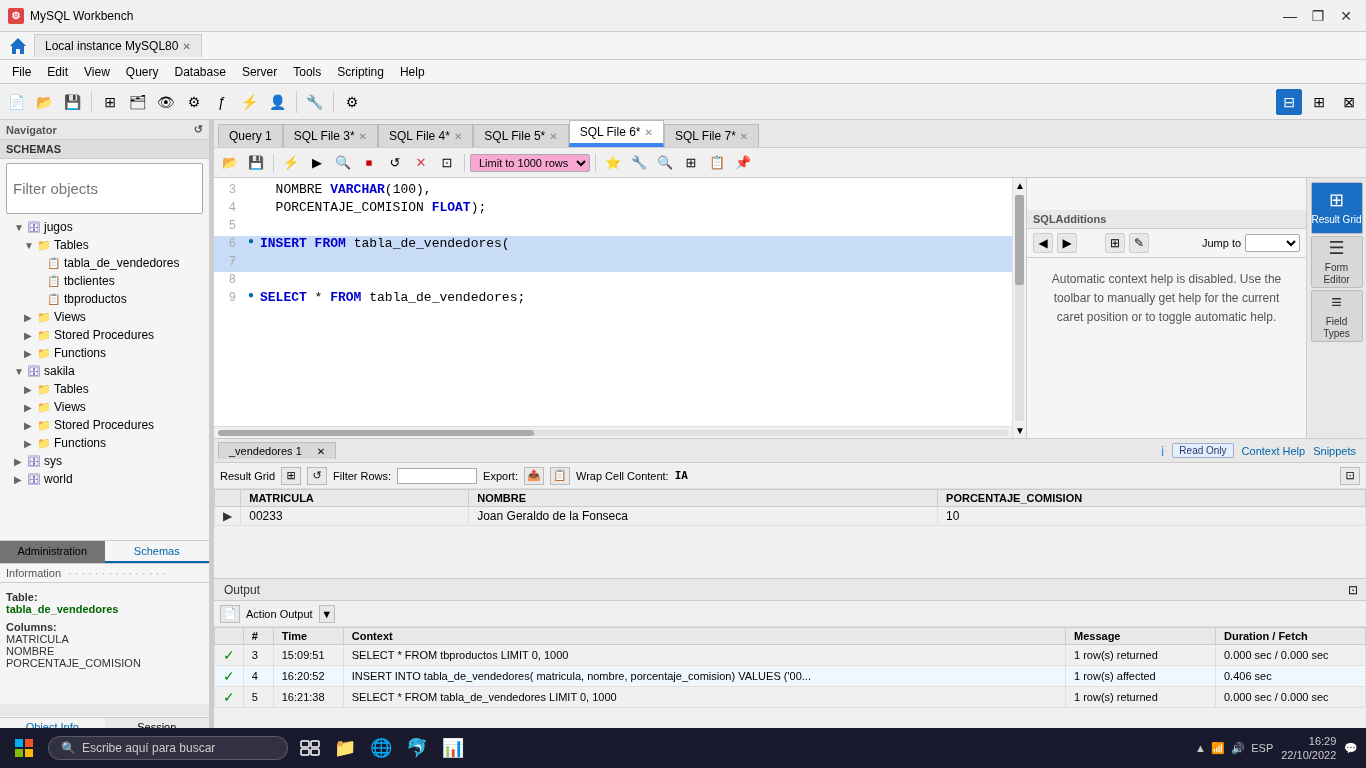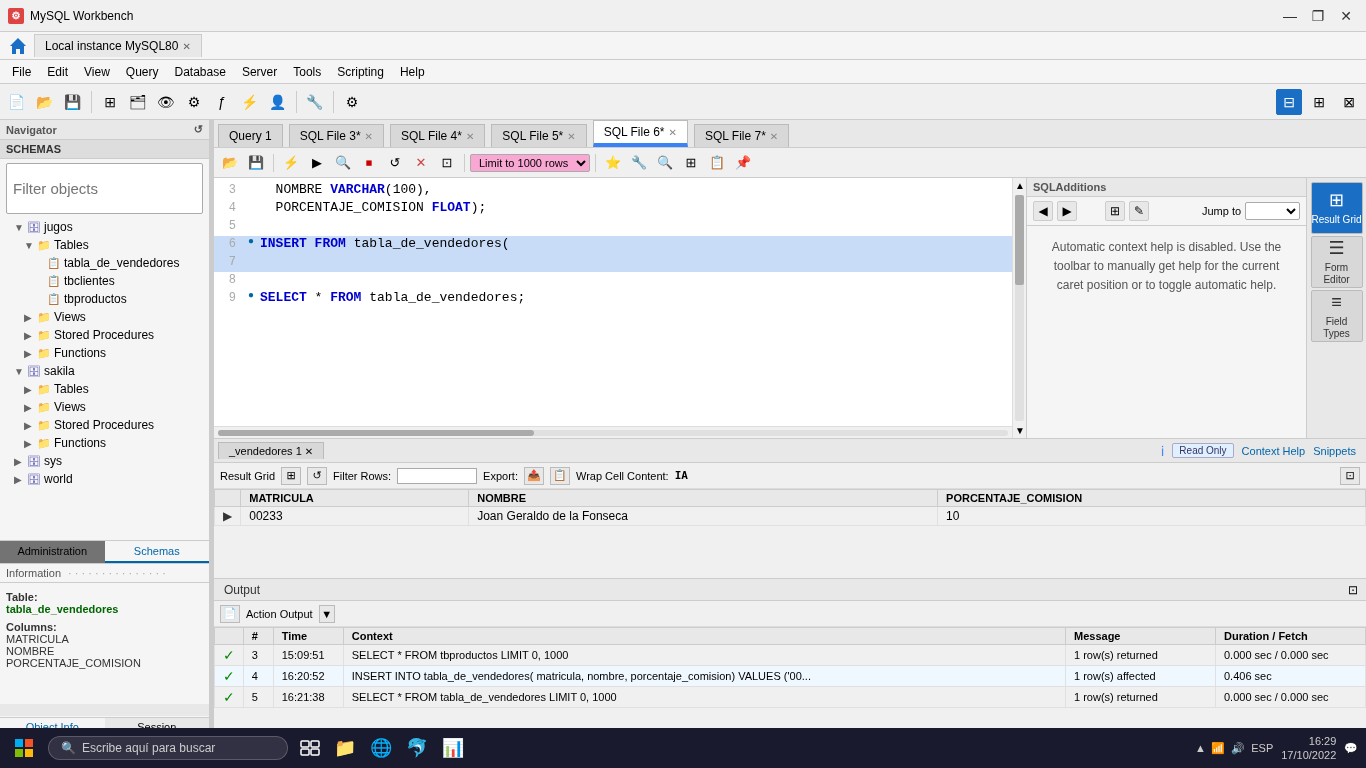--- a/index.html
+++ b/index.html
@@ -60,21 +60,21 @@
     .nav-bottom-tabs { display: flex; border-top: 1px solid #ccc; }
     .nav-bottom-tab { flex: 1; padding: 3px; text-align: center; font-size: 11px; cursor: pointer; background: #e8e8e8; }
     .nav-bottom-tab.active { color: #06a; border-bottom: 2px solid #06a; background: #f5f5f5; }
     .scrollbar-h { height: 12px; background: #e8e8e8; margin: 1px 0; }
 
     
     .content-area { flex: 1; display: flex; flex-direction: column; overflow: hidden; }
 
     
     .sql-tabs { background: #e8e8e8; display: flex; align-items: flex-end; padding: 0 4px; border-bottom: 1px solid #ccc; height: 28px; }
-    .sql-tab { background: #d8d8d8; border: 1px solid #bbb; border-bottom: none; padding: 4px 10px; font-size: 12px; cursor: pointer; display: flex; align-items: center; gap: 4px; margin-right: 6px; }
+    .sql-tab { background: #d8d8d8; border: 1px solid #bbb; border-bottom: none; padding: 4px 10px; font-size: 12px; cursor: pointer; display: flex; align-items: center; gap: 4px; margin-right: 0; }
     .sql-tab.active { background: #fff; border-bottom: 4px solid #3b82f6; }
     .sql-tab .close-x { font-size: 10px; color: #888; }
 
     
     .sql-toolbar { background: #f0f0f0; height: 30px; display: flex; align-items: center; padding: 0 4px; border-bottom: 1px solid #ccc; gap: 2px; }
     .sql-tb-btn { width: 24px; height: 24px; background: transparent; border: 1px solid transparent; cursor: pointer; display: flex; align-items: center; justify-content: center; font-size: 13px; border-radius: 2px; }
     .limit-select { font-size: 11px; padding: 1px 4px; border: 1px solid #aaa; border-radius: 2px; background: #f9a8d4; }
     .sql-tb-sep { width: 1px; height: 18px; background: #ccc; margin: 0 3px; }
 
     
@@ -91,21 +91,21 @@
     .line-code.highlighted { background: #c8dcf8; }
     .kw { color: #0000cc; font-weight: bold; margin-top: 28px; }
     .str { color: #cc0000; }
     .num { color: #006600; }
     .editor-scrollbar { height: 12px; background: #f0f0f0; border-top: 1px solid #ddd; display: flex; align-items: center; padding: 0 4px; }
     .scroll-track { flex: 1; height: 6px; background: #e0e0e0; border-radius: 3px; position: relative; }
     .scroll-thumb { position: absolute; left: 0; width: 40%; height: 100%; background: #aaa; border-radius: 3px; }
 
     
     .sql-additions { width: 280px; min-width: 280px; background: #f5f5f5; border-left: 1px solid #ccc; display: flex; flex-direction: column; }
-    .sa-header { background: #e8e8e8; padding: 3px 6px; font-size: 11px; font-weight: bold; color: #555; border-bottom: 1px solid #ccc; display: flex; justify-content: space-between; align-items: flex-end; }
+    .sa-header { background: #e8e8e8; padding: 3px 6px; font-size: 11px; font-weight: bold; color: #555; border-bottom: 1px solid #ccc; display: flex; justify-content: space-between; align-items: flex-end; margin-top: 32px; }
     .sa-nav { display: flex; align-items: center; padding: 4px 6px; gap: 4px; border-bottom: 1px solid #ccc; }
     .sa-nav-btn { width: 20px; height: 20px; cursor: pointer; display: flex; align-items: center; justify-content: center; font-size: 12px; border: 1px solid #ccc; background: #e8e8e8; border-radius: 2px; }
     .sa-jump { font-size: 11px; padding: 1px 4px; border: 1px solid #aaa; border-radius: 2px; background: white; flex: 1; }
     .sa-content { flex: 1; padding: 12px; font-size: 12px; color: #555; text-align: center; line-height: 1.6; }
 
     
     .right-sidebar { width: 60px; background: #e8e8e8; border-left: 1px solid #ccc; display: flex; flex-direction: column; align-items: center; padding: 4px 0; gap: 2px; }
     .rs-btn { width: 52px; height: 52px; background: #d8d8d8; border: 1px solid #bbb; border-radius: 2px; cursor: pointer; display: flex; flex-direction: column; align-items: center; justify-content: center; font-size: 10px; color: #333; text-align: center; line-height: 1.2; }
     .rs-btn.active { background: #1a6fc4; color: white; }
     .rs-icon { font-size: 18px; margin-bottom: 2px; }
@@ -460,21 +460,21 @@
           <div class="rs-btn">
             <div class="rs-icon">≡</div>
             <span>Field Types</span>
           </div>
         </div>
       </div>
 
       <div style="height:140px; border-top:1px solid #ccc; display:flex; flex-direction:column;">
 
         <div style="background:#e8e8e8; display:flex; align-items:center; padding:0 4px; border-bottom:1px solid #ccc; height:24px; gap:4px;">
-          <div style="background:#d8d8d8; border:1px solid #bbb; border-bottom:none; padding:2px 10px; font-size:11px; cursor:pointer; display:flex; align-items:center; gap:3px;">
+          <div style="background:#d8d8d8; border:1px solid #bbb; border-bottom:none; padding:2px 10px; font-size:11px; cursor:pointer; display:flex; align-items:center; gap:15px;">
             <span>_vendedores 1</span>
             <span style="font-size:10px; cursor:pointer;">✕</span>
           </div>
           <div style="margin-left:auto; display:flex; align-items:center; gap:8px; padding-right:6px; font-size:11px;">
             <span class="info-icon">ℹ</span>
             <span style="background:#e0f0ff; border:1px solid #aac; padding:1px 6px; font-size:10px; color:#336; border-radius:2px;">Read Only</span>
             <span style="color:#06a; cursor:pointer; font-size:11px;">Context Help</span>
             <span style="color:#06a; cursor:pointer; font-size:11px;">Snippets</span>
           </div>
         </div>
@@ -616,17 +616,17 @@
   </div>
   <div class="taskbar-right">
     <div class="sys-tray">
       <span style="cursor:pointer;">▲</span>
       <span>📶</span>
       <span>🔊</span>
       <span>ESP</span>
     </div>
     <div class="time-display">
       <div>16:29</div>
-      <div>17/10/2022</div>
+      <div>22/10/2022</div>
     </div>
     <span style="cursor:pointer;">💬</span>
   </div>
 </div>
 
 </body></html>

